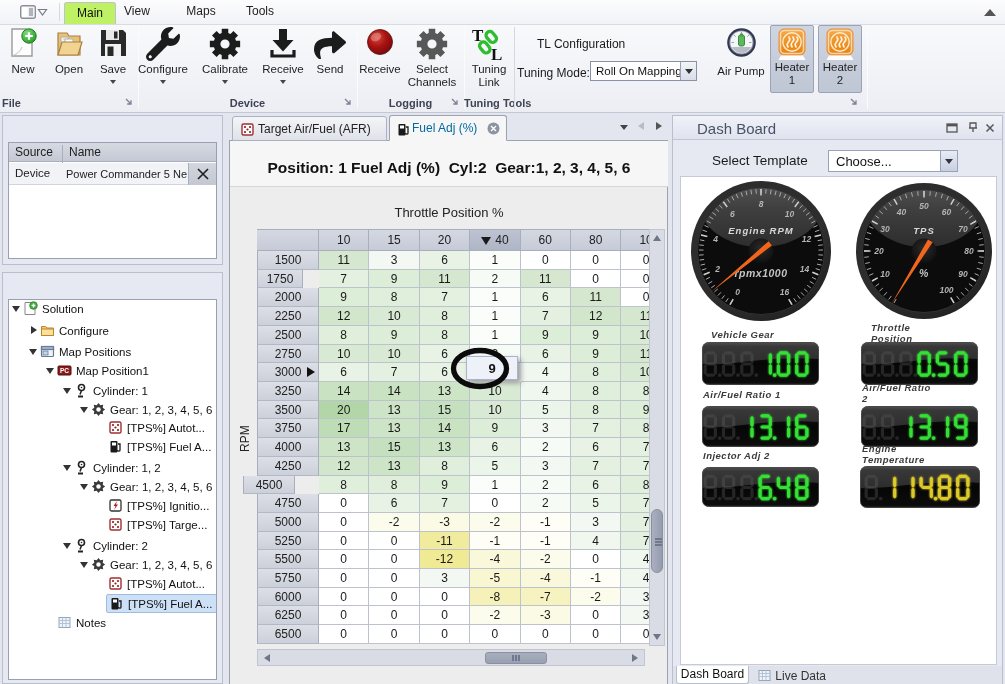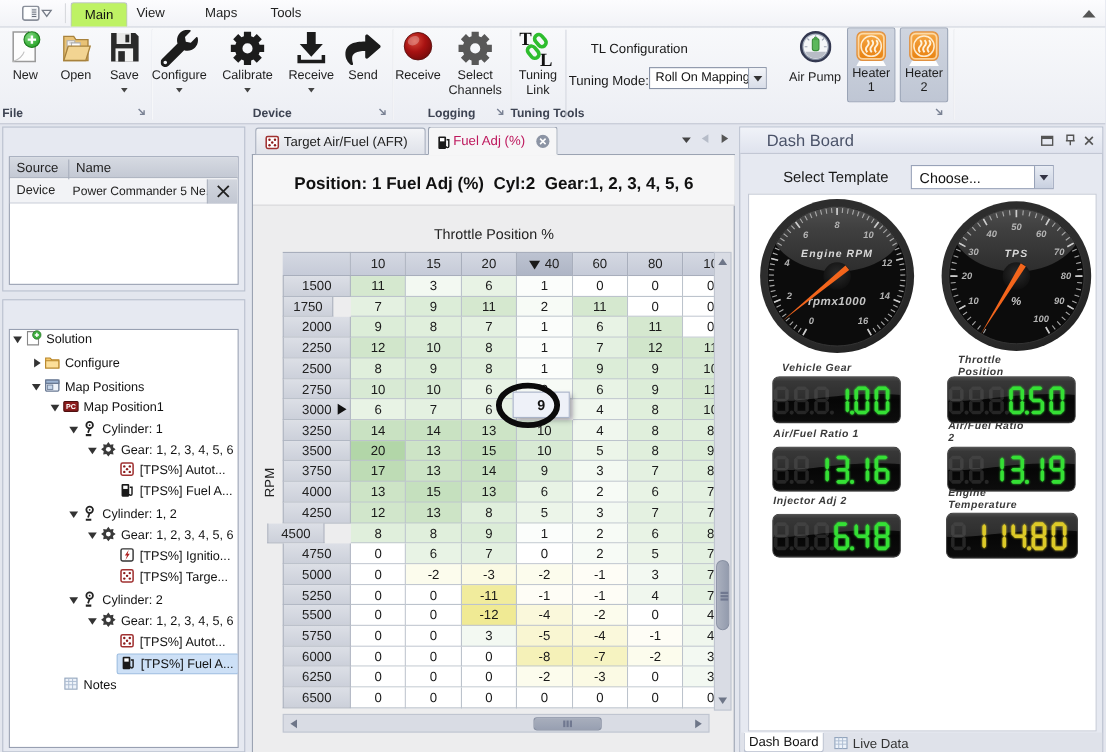--- a/index.html
+++ b/index.html
@@ -332,21 +332,21 @@
   <span style="position:absolute;left:7px;top:5px"><svg width="15" height="15" style="vertical-align:-3px">
         <rect x="2" y="2" width="11" height="11" rx="1.5" fill="#fff" stroke="#a03030" stroke-width="1.4"></rect>
         <circle cx="5" cy="5" r="1.1" fill="#8c1c1c"></circle>
         <circle cx="10" cy="5" r="1.1" fill="#8c1c1c"></circle>
         <circle cx="7.5" cy="7.5" r="1.1" fill="#8c1c1c"></circle>
         <circle cx="5" cy="10" r="1.1" fill="#8c1c1c"></circle>
         <circle cx="10" cy="10" r="1.1" fill="#8c1c1c"></circle>
       </svg></span>
   <span style="position:absolute;left:25px;top:5px">Target Air/Fuel (AFR)</span>
 </div>
-<div class="abs" style="left:389px;top:115px;width:118px;height:26px;background:#f6f6f7;border:1px solid #9ba3b2;border-bottom:1px solid #f6f6f7;border-radius:3px 3px 0 0;font-size:12px;color:#be185d">
+<div class="abs" style="left:389px;top:115px;width:118px;height:26px;background:#f6f6f7;border:1px solid #9ba3b2;border-bottom:1px solid #f6f6f7;border-radius:3px 3px 0 0;font-size:12px;color:#0369a1">
   <span style="position:absolute;left:6px;top:6px"><svg width="15" height="15" style="vertical-align:-3px">
         <rect x="2.5" y="2" width="7" height="11.5" rx="1" fill="#1a1a1a"></rect>
         <rect x="4" y="3.5" width="4" height="3" fill="#fff"></rect>
         <path d="M10 5 h2 v6 a1.2 1.2 0 0 1 -2.4 0" fill="none" stroke="#1a1a1a" stroke-width="1.3"></path>
       </svg></span>
   <span style="position:absolute;left:22px;top:5px">Fuel Adj (%)</span>
   <svg style="position:absolute;right:6px;top:6px" width="13" height="13">
       <circle cx="6.5" cy="6.5" r="6" fill="#8c94a4"></circle>
       <path d="M4 4 L9 9 M9 4 L4 9" stroke="#fff" stroke-width="1.4"></path>
     </svg>

